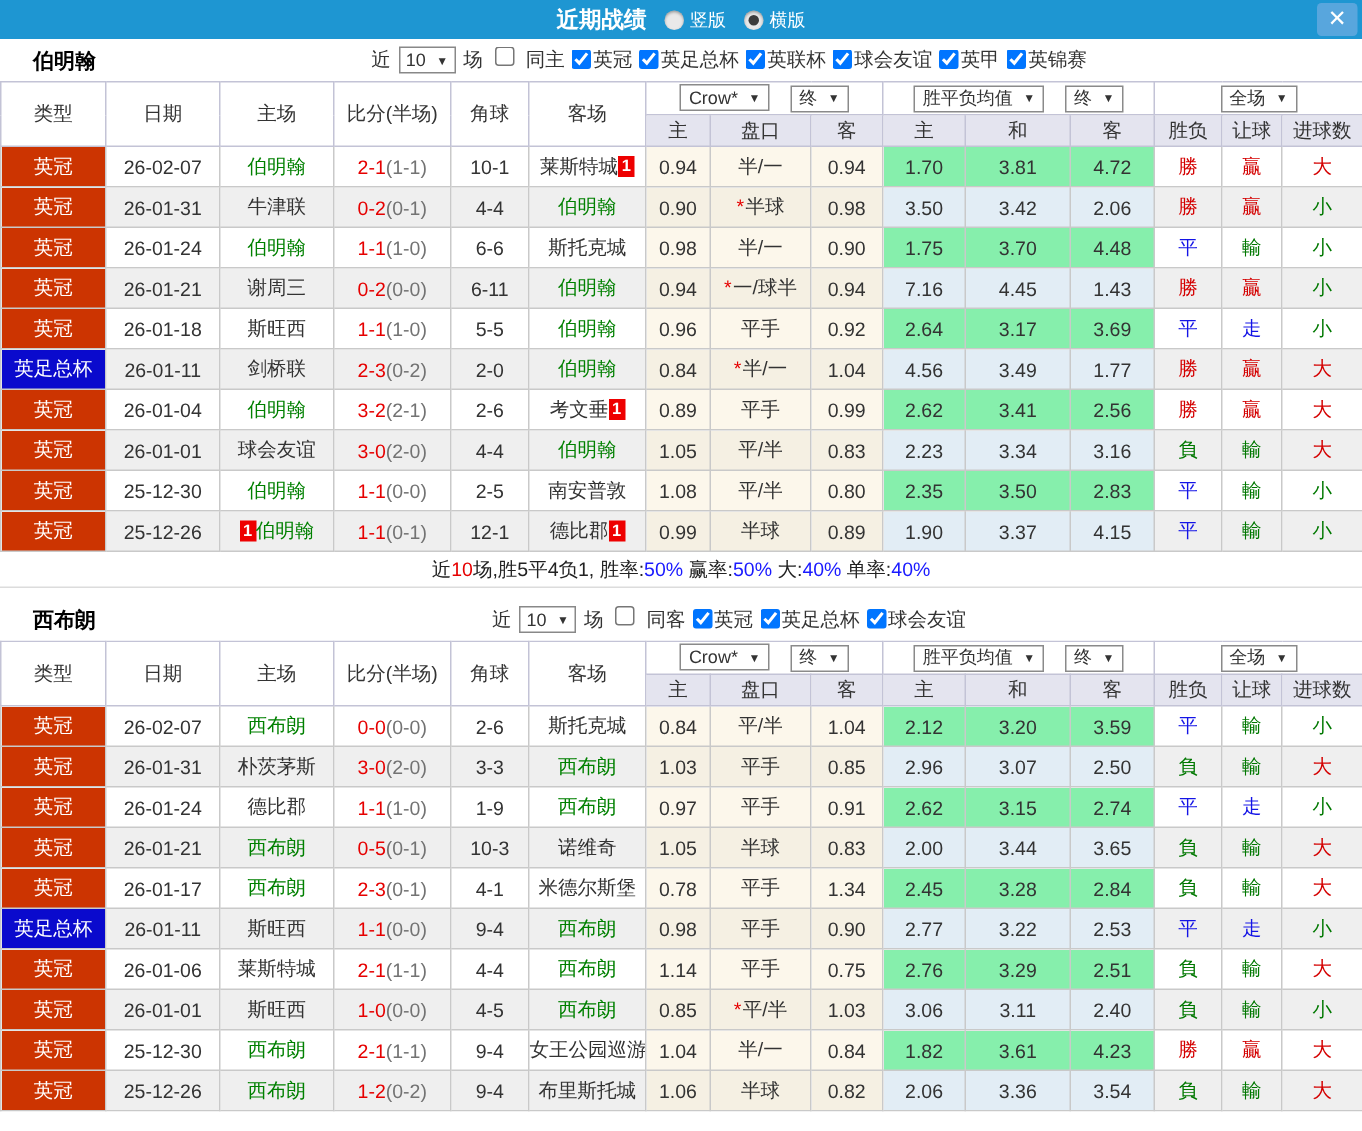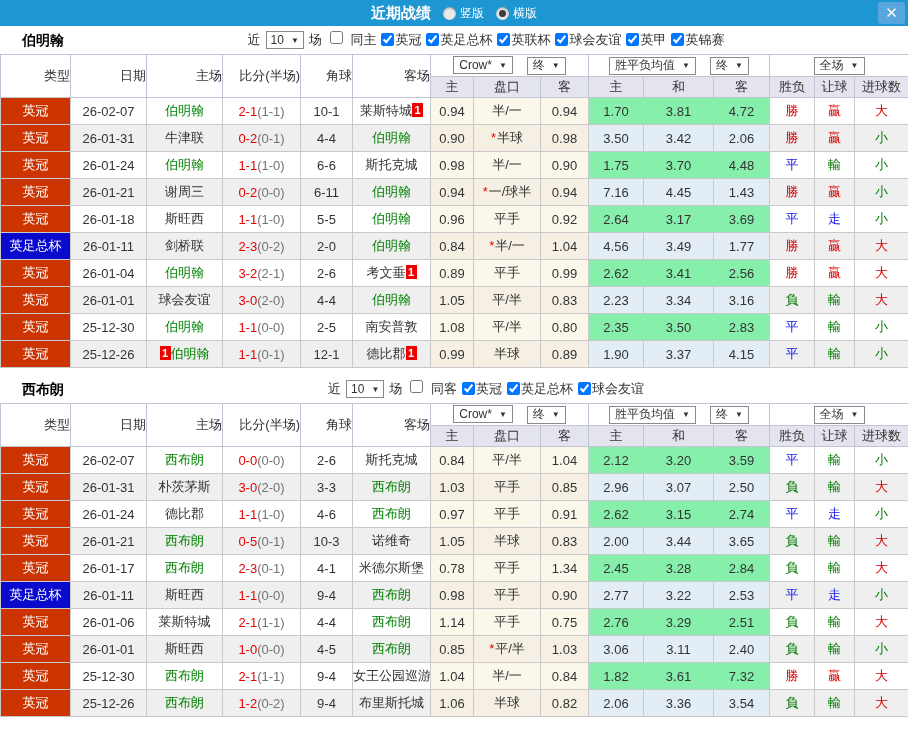--- a/index.html
+++ b/index.html
@@ -22,21 +22,21 @@
   .mini-select { display:inline-flex; align-items:center; border:1px solid #888; background:#fff; padding:0 4px; height:18px; margin:0 5px; font-size:12px; }
   .mini-select .arr { font-size:8px; margin-left:7px; color:#333; }
   .chk { display:inline-flex; align-items:center; margin-left:2px; }
   .chk input { margin:0 1px 0 3px; width:13px; height:13px; }
   .samechk input { margin:0 4px 0 8px; width:13px; height:13px; }
 
   
   table { border-collapse:collapse; table-layout:fixed; width:908px; }
   th,td { border:1px solid #c9c9c9; text-align:center; padding:0; font-size:13px; height:27px; overflow:hidden; white-space:nowrap; }
   thead th { border-color:#c3c3d6; font-weight:normal; color:#333; }
-  th.hd-main { background:#e4e4ef;text-align:right; }
+  th.hd-main { background:#e4e4ef; }
   tr.ddrow th { background:#fff; height:22px; }
   tr.hrow2 th { background:#e4e4ef; height:21px; }
   .dd { display:inline-flex; align-items:center; border:1px solid #8a8a8a; background:#fff; padding:0 5px; height:18px; margin:0 7px; font-size:12px; cursor:pointer; }
   .dd .arr { font-size:8px; margin-left:7px; }
 
   tbody tr.odd  { background:#fff; }
   tbody tr.even { background:#efefef; }
   td.comp { color:#fff; }
   td.crm { background:#fcf7eb; }
   tbody tr.even td.crm { background:#f5f0e3; }
@@ -336,20 +336,21 @@
           <td class="crm">0.89</td>
           <td class="blu">1.90</td>
           <td class="blu">3.37</td>
           <td class="blu">4.15</td>
           <td class="cb">平</td>
           <td class="cg">輸</td>
           <td class="cg">小</td>
         </tr>
       </tbody>
   </table>
+  <div class="summary"><span class="sk">近</span><span class="sr">10</span><span class="sk">场,胜5平4负1, 胜率:</span><span class="sb">50%</span><span class="sk"> 赢率:</span><span class="sb">50%</span><span class="sk"> 大:</span><span class="sb">40%</span><span class="sk"> 单率:</span><span class="sb">40%</span></div>
 </div>
 
 <div class="section-gap"></div>
 
 <div>
   <div class="filter-row">
     <span class="team">西布朗</span>
     <span class="filters">
       <span>近</span>
       <span class="mini-select">
@@ -469,21 +470,21 @@
           <td class="blu">2.50</td>
           <td class="cg">負</td>
           <td class="cg">輸</td>
           <td class="cr">大</td>
         </tr>
         <tr class="odd">
           <td class="comp" style="background: rgb(204, 52, 1);">英冠</td>
           <td>26-01-24</td>
           <td><span>德比郡</span></td>
           <td><span class="ft">1-1</span><span class="ht">(1-0)</span></td>
-          <td>4-6</td>
+          <td>1-9</td>
           <td><span class="green">西布朗</span></td>
           <td class="crm">0.97</td>
           <td class="crm"><span>平手</span></td>
           <td class="crm">0.91</td>
           <td class="blu">2.62</td>
           <td class="blu">3.15</td>
           <td class="blu">2.74</td>
           <td class="cb">平</td>
           <td class="cb">走</td>
           <td class="cg">小</td>
@@ -578,21 +579,21 @@
           <td>25-12-30</td>
           <td><span class="green">西布朗</span></td>
           <td><span class="ft">2-1</span><span class="ht">(1-1)</span></td>
           <td>9-4</td>
           <td><span>女王公园巡游者</span></td>
           <td class="crm">1.04</td>
           <td class="crm"><span>半/一</span></td>
           <td class="crm">0.84</td>
           <td class="blu">1.82</td>
           <td class="blu">3.61</td>
-          <td class="blu">7.32</td>
+          <td class="blu">4.23</td>
           <td class="cr">勝</td>
           <td class="cr">贏</td>
           <td class="cr">大</td>
         </tr>
         <tr class="even">
           <td class="comp" style="background: rgb(204, 52, 1);">英冠</td>
           <td>25-12-26</td>
           <td><span class="green">西布朗</span></td>
           <td><span class="ft">1-2</span><span class="ht">(0-2)</span></td>
           <td>9-4</td>

